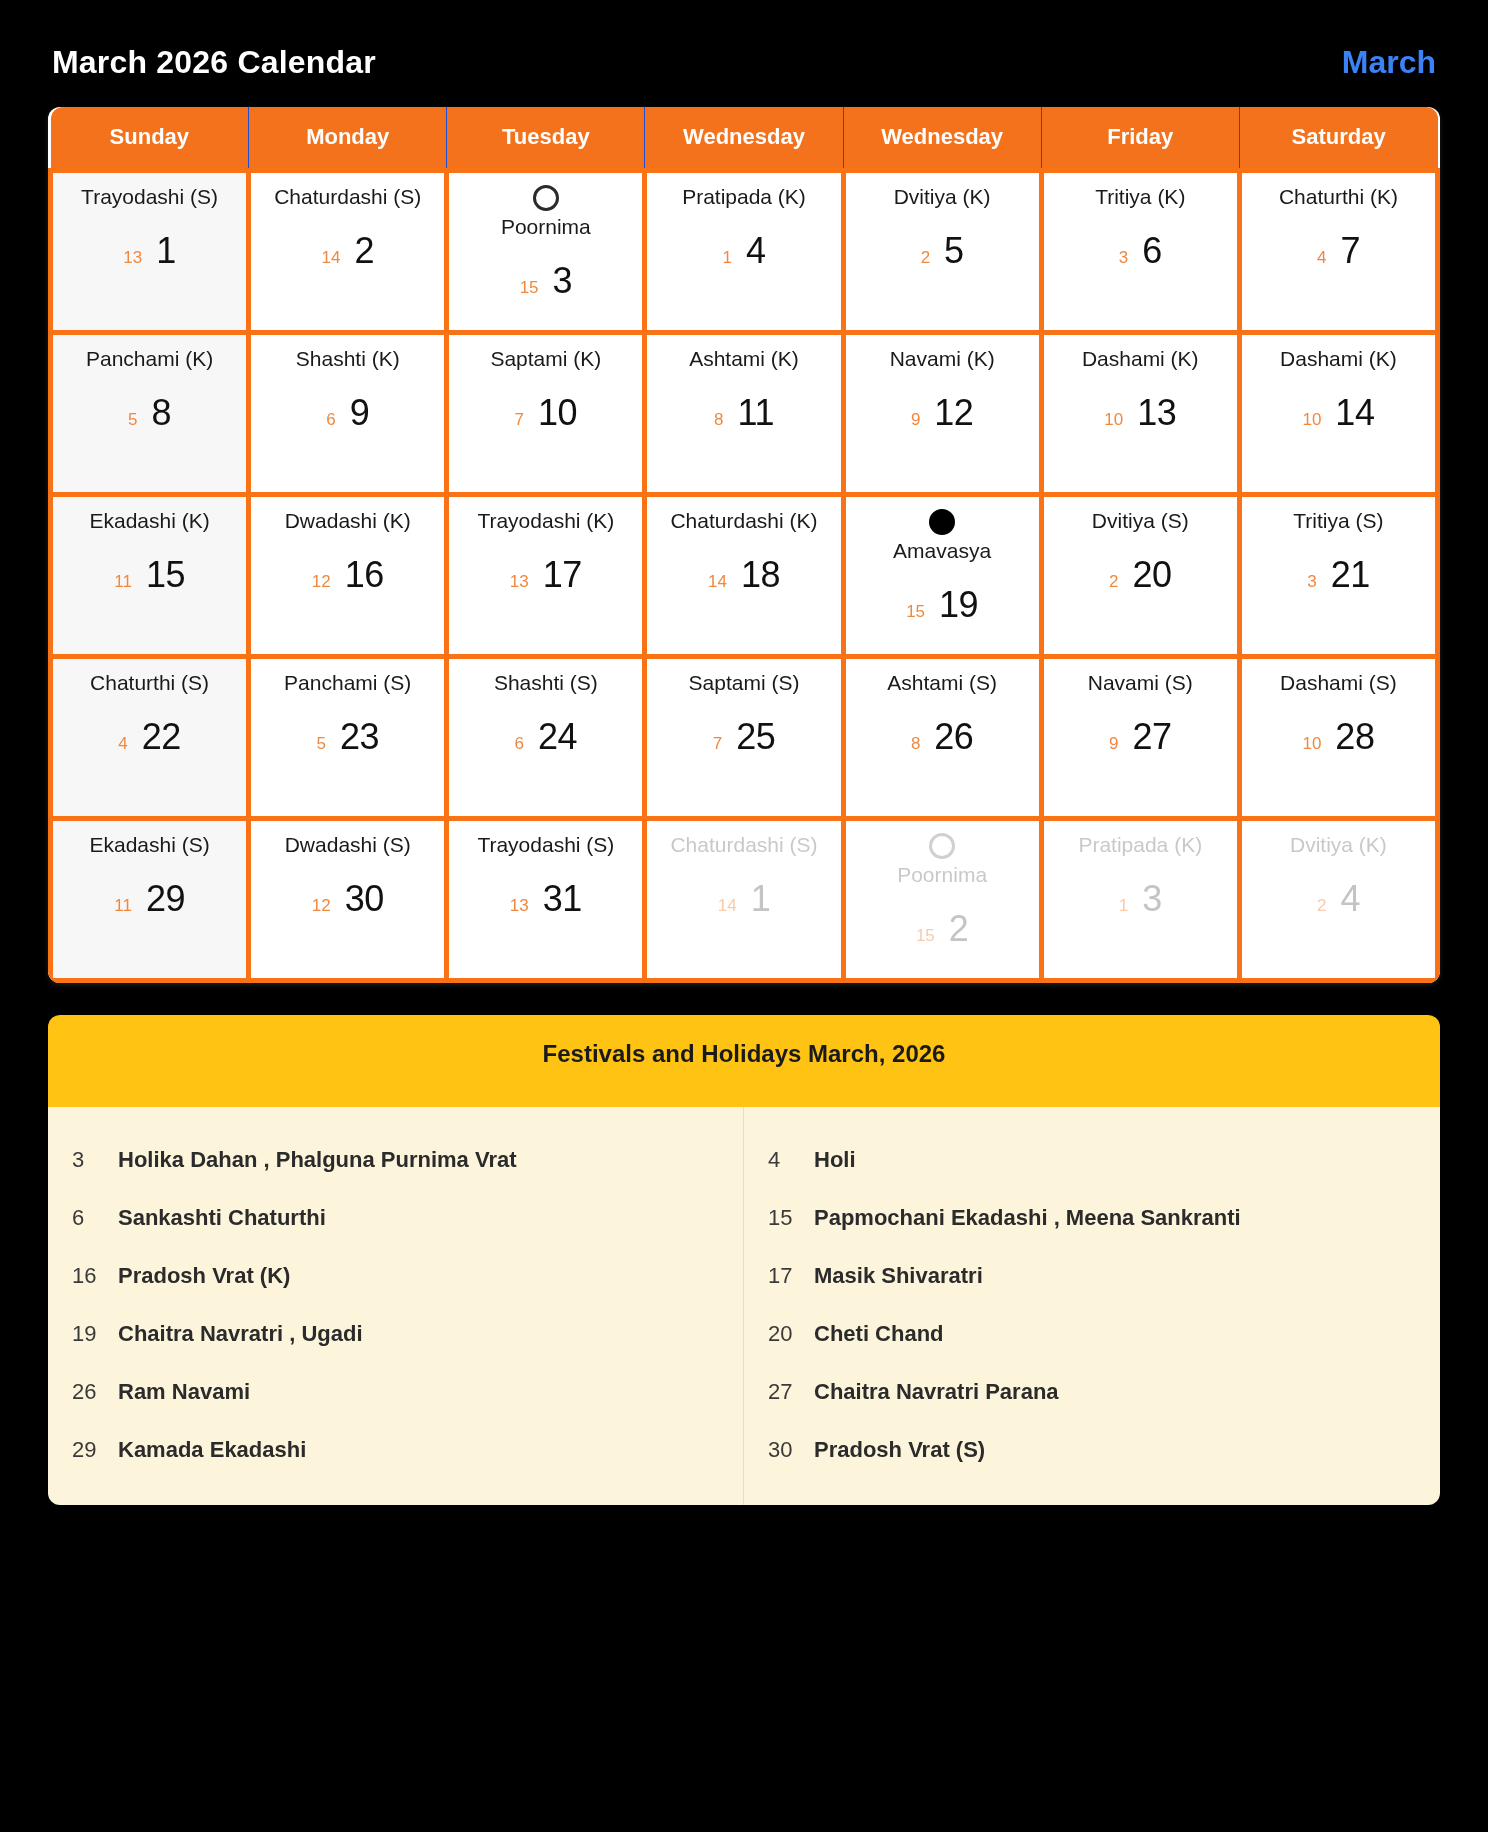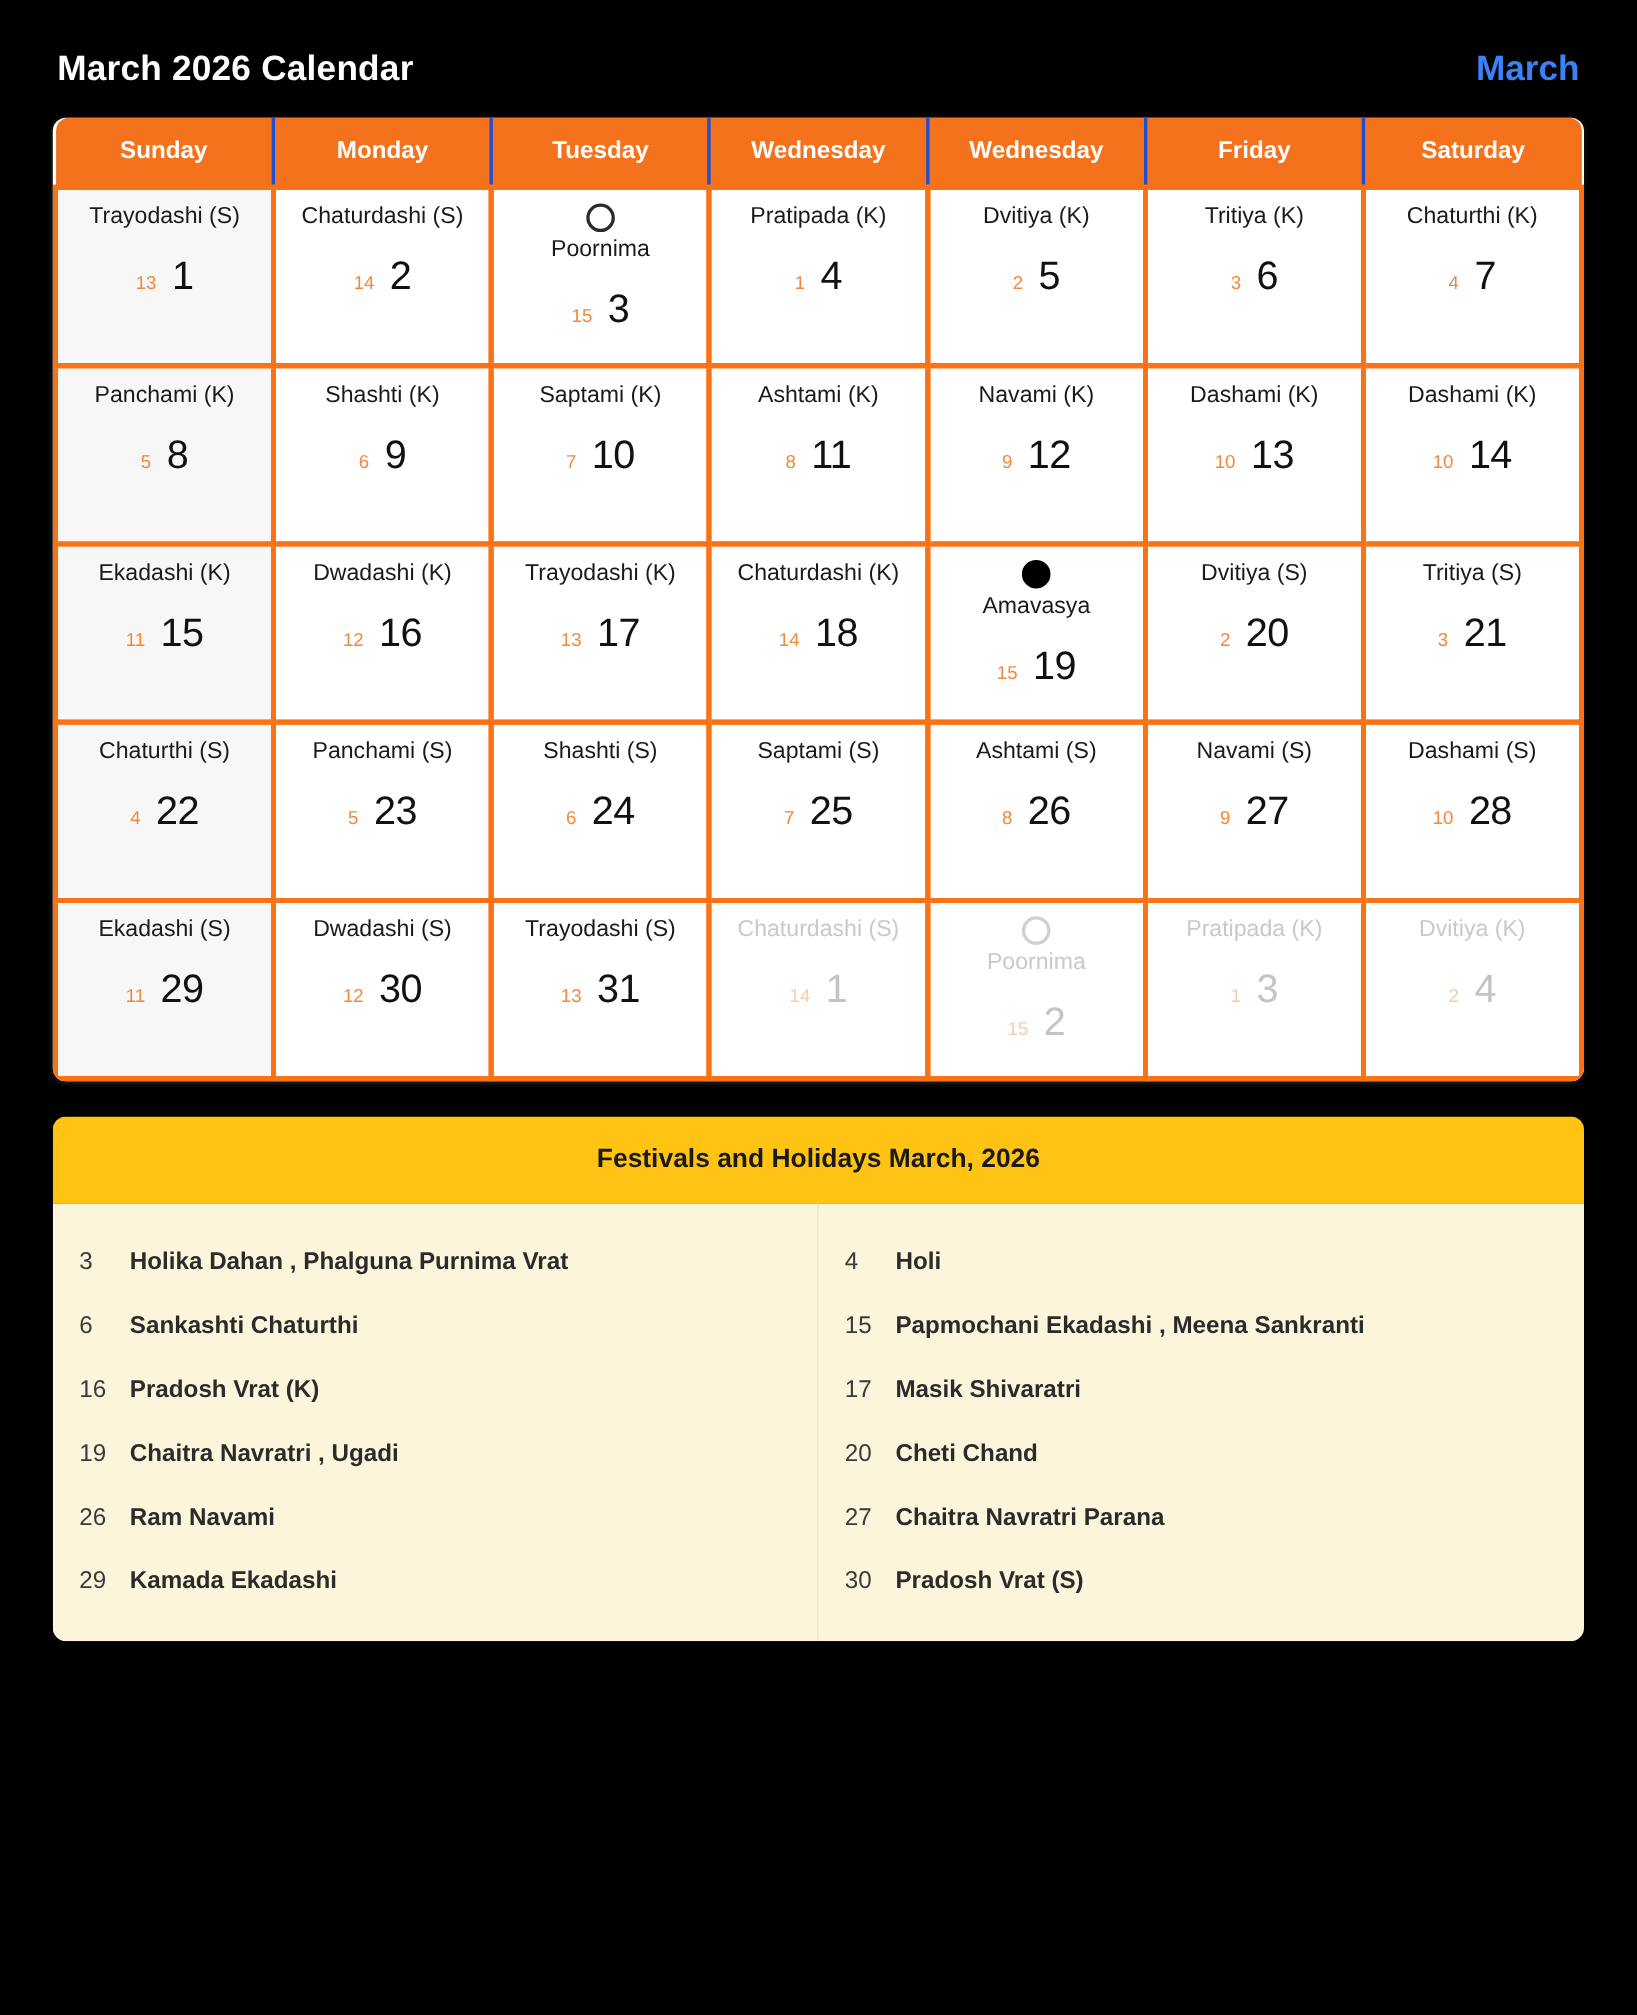--- a/index.html
+++ b/index.html
@@ -52,21 +52,21 @@
     table-layout: fixed;
   }
 
   table.cal thead th {
     background: #f4721b;
     color: #ffffff;
     font-size: 22px;
     font-weight: bold;
     padding: 17px 0 18px 0;
     text-align: center;
-    border-right: 3px solid #1d4ed8;
+    border-right: 1px solid #1d4ed8;
   }
   table.cal thead th:last-child { border-right: none; }
   table.cal thead th:first-child { border-top-left-radius: 12px; }
   table.cal thead th:last-child  { border-top-right-radius: 12px; }
 
   table.cal td {
     border: 5px solid #f97316;
     vertical-align: top;
     height: 162px;
     padding: 10px 12px 8px 12px;
@@ -131,21 +131,21 @@
     margin-top: 32px;
     border-radius: 12px;
     overflow: hidden;
   }
   .fest-head {
     background: #ffc314;
     color: #1a1a1a;
     font-size: 24px;
     font-weight: bold;
     text-align: center;
-    padding: 25px 0 26px 0;
+    padding: 25px 0 39px 0;
   }
   .fest-body {
     background: #fcf5dc;
     display: flex;
   }
   .fest-col {
     width: 50%;
     padding: 24px 0 26px 0;
   }
   .fest-col.left  { border-right: 1px solid #e8e0c2; }

